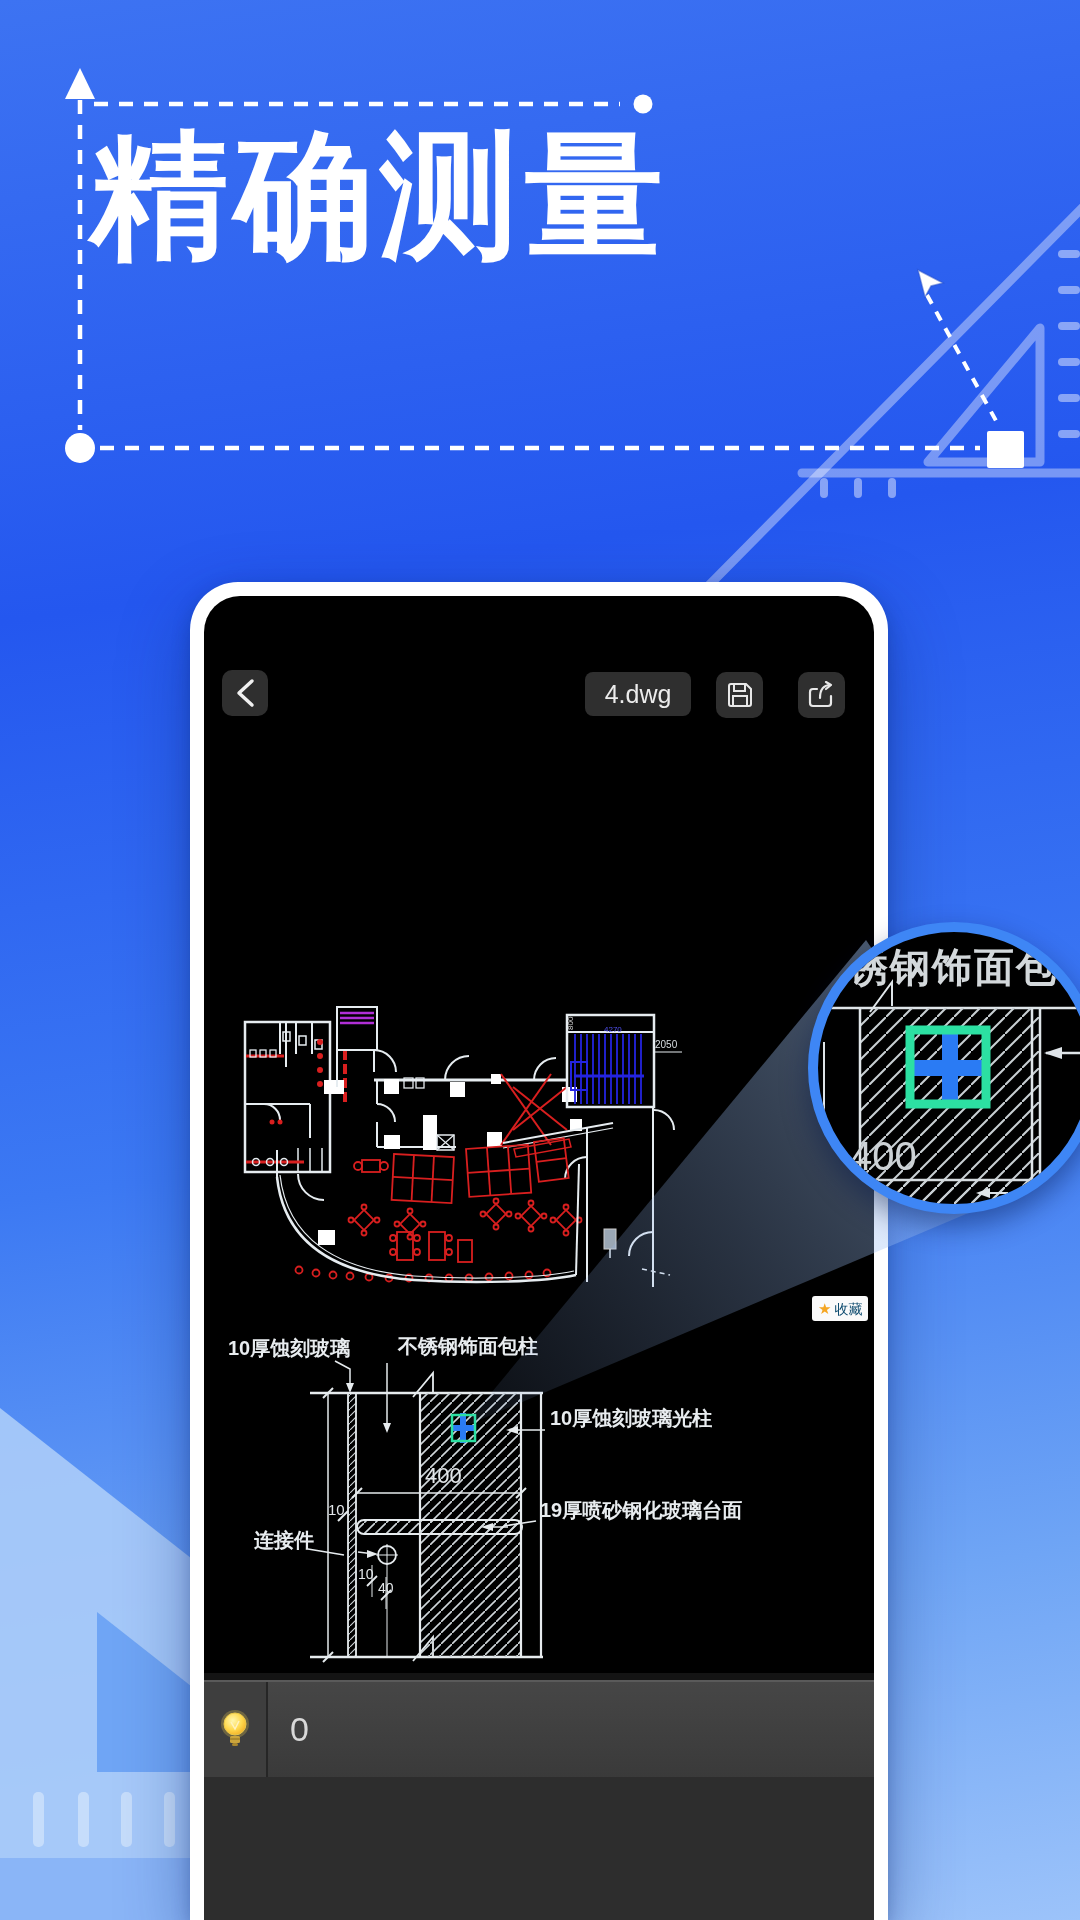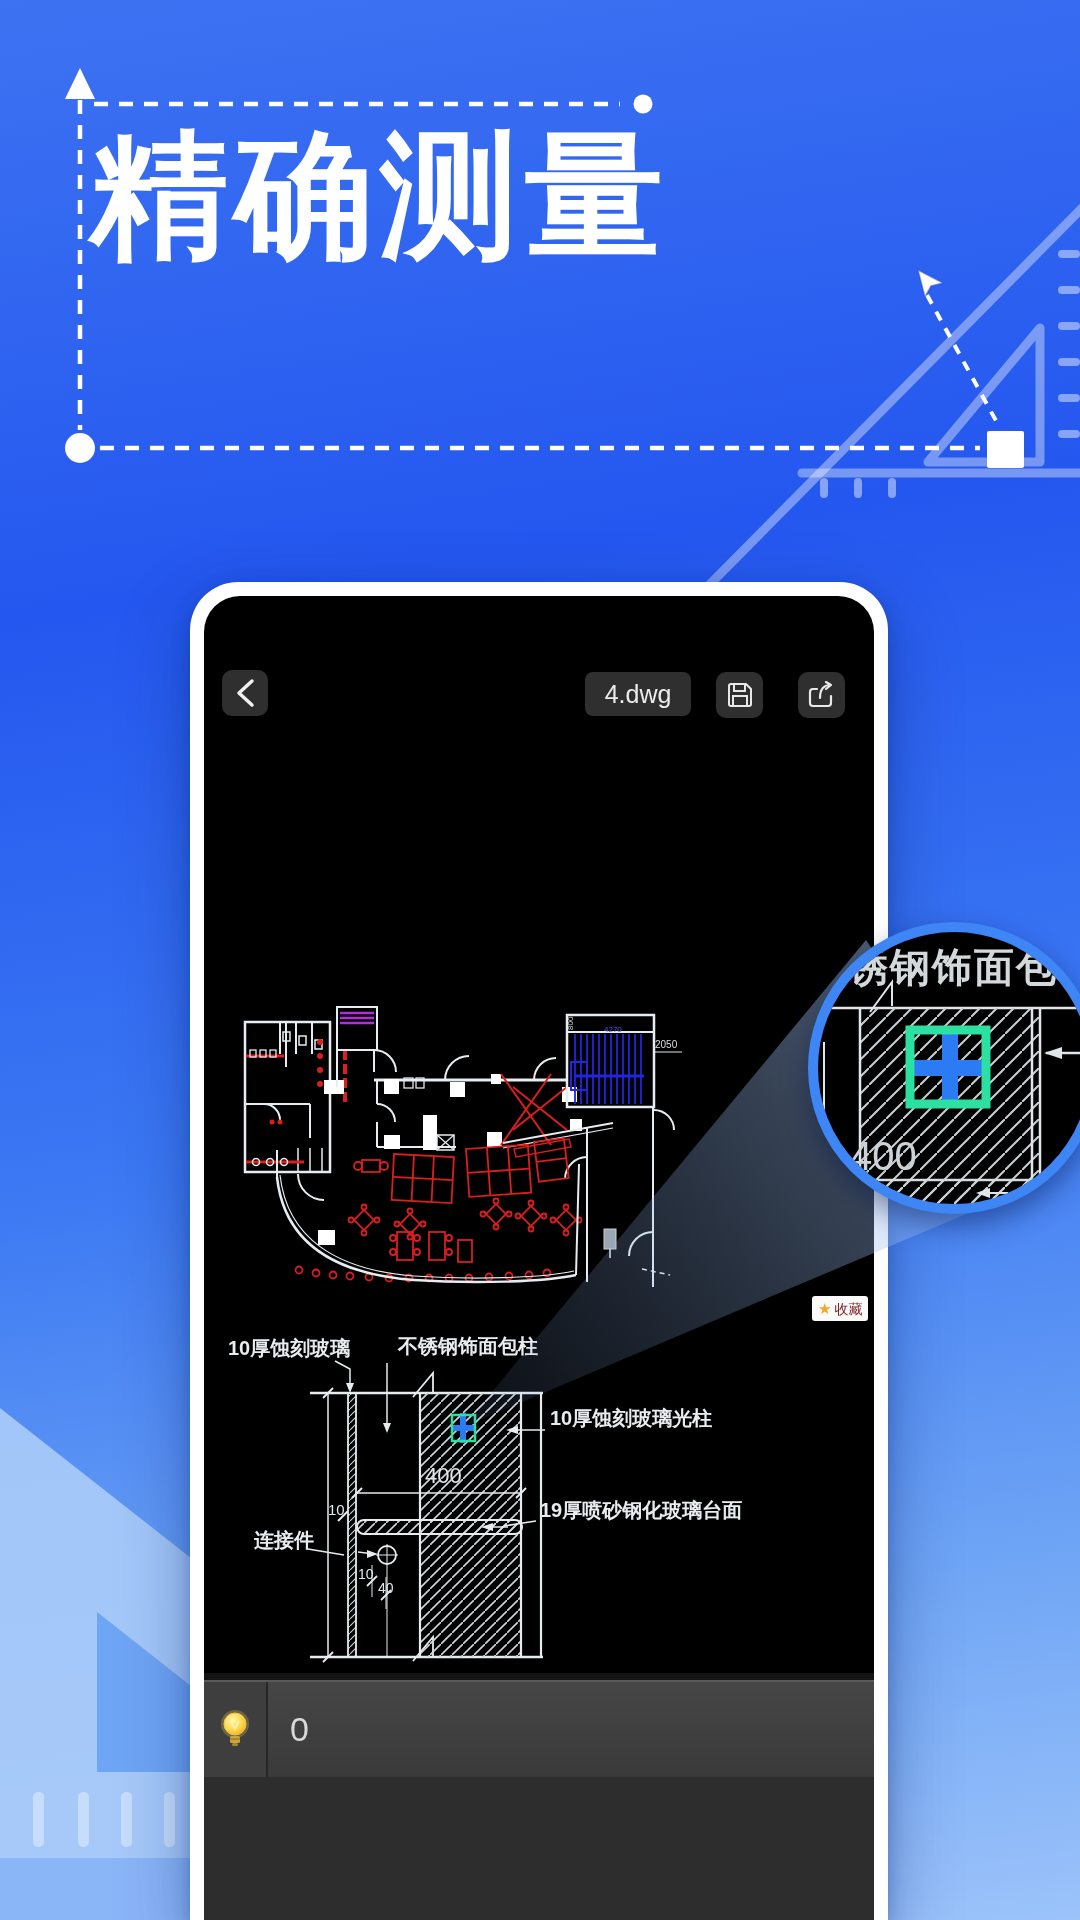--- a/index.html
+++ b/index.html
@@ -12,21 +12,21 @@
   .hero-sub{left:362px;top:296px;font-size:86px;font-weight:600;color:#fff;letter-spacing:12px;z-index:3;}
   
   #phone{left:190px;top:582px;width:698px;height:1338px;background:#fff;border-radius:48px 48px 0 0;
          box-shadow:0 26px 70px rgba(8,35,110,.38),0 6px 18px rgba(8,35,110,.28);z-index:4;}
   #screen{position:absolute;left:14px;top:14px;width:670px;height:1324px;background:#000;
           border-radius:36px 36px 0 0;overflow:hidden;}
   .hbtn{background:#2f2f2f;border-radius:10px;display:flex;align-items:center;justify-content:center;}
   .chip{background:#2f2f2f;border-radius:8px;color:#ececec;font-size:25px;display:flex;align-items:center;justify-content:center;}
   .badge{background:#fafafa;border-radius:3px;display:flex;align-items:center;gap:3px;padding:0 6px;height:25px;}
   .badge .star{color:#f5a623;font-size:15px;line-height:1;}
-  .badge .blabel{color:#7f1d1d;font-size:14px;line-height:1;}
+  .badge .blabel{color:#0c4a6e;font-size:14px;line-height:1;}
   
   .tb-gap{left:0;top:1077px;width:670px;height:7px;background:#141414;}
   .tb-hl{left:0;top:1084px;width:670px;height:2px;background:#5a5a5a;}
   .toolbar{left:0;top:1086px;width:670px;height:95px;background:#373737;display:flex;}
   .bulb-btn{width:62px;height:95px;background:#3e3e3e;border-right:2px solid #262626;display:flex;align-items:center;justify-content:center;}
   .tb-field{flex:1;background:linear-gradient(#464646,#3a3a3a);display:flex;align-items:center;}
   .tb-field span{margin-left:22px;font-size:34px;color:#d9d9d9;}
   .below-bar{left:0;top:1181px;width:670px;height:143px;background:#2d2d2d;}
   
   #magnifier{left:808px;top:922px;width:292px;height:292px;border-radius:50%;

